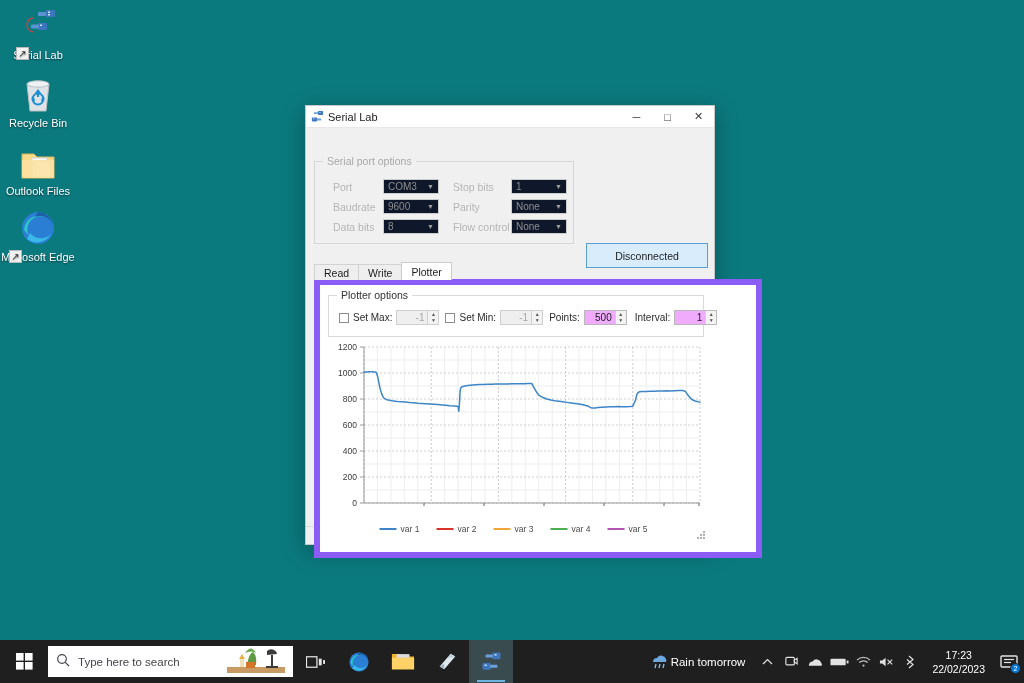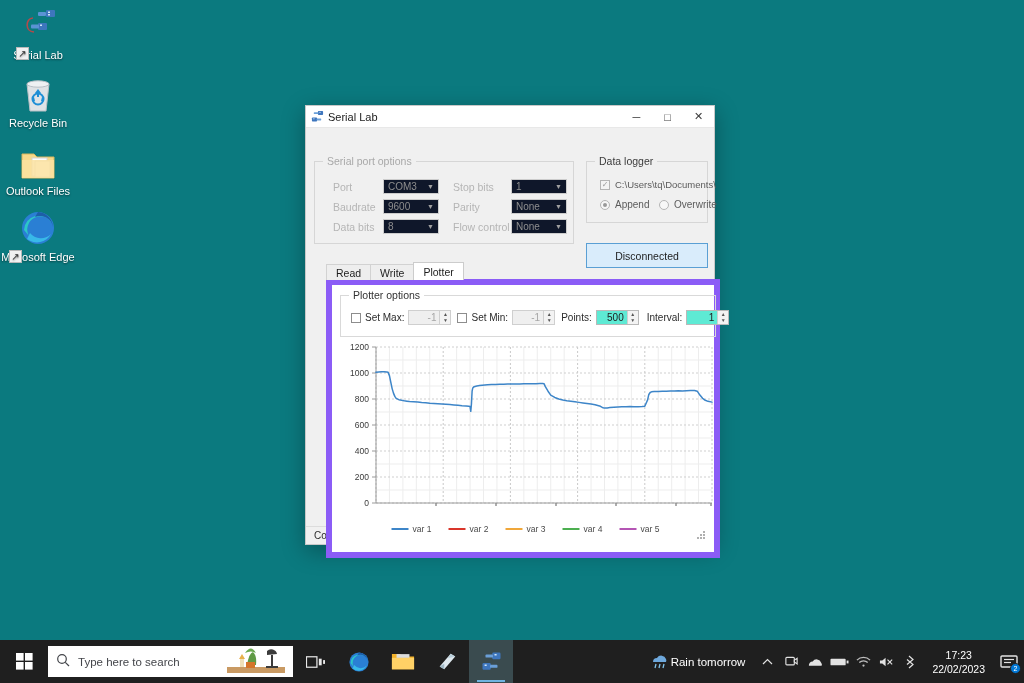--- a/index.html
+++ b/index.html
@@ -80,21 +80,21 @@
   .rbtn .dot { width: 4px; height: 4px; border-radius: 50%; background: #9a9a9a; }
 
   #btn-connect {
     position: absolute; left: 280px; top: 100px; width: 122px; height: 25px;
     background: #d9ecfb; border: 1px solid #5a9fd4;
     font-size: 10.5px; color: #1d1d1d;
     display: flex; align-items: center; justify-content: center; margin-top: 15px;
   }
 
   
-  #tabstrip { position: absolute; left: 20px; top: 134px; width: 394px; }
+  #tabstrip { position: absolute; left: 8px; top: 134px; width: 448px; }
   .tabrow { display: flex; align-items: flex-end; height: 18px; position: relative; z-index: 2; }
   .tab {
     height: 16px; padding: 0 9px; font-size: 10.5px; color: #1c1c1c;
     background: #eeeeee; border: 1px solid #d2d2d2; border-bottom: none;
     display: flex; align-items: center; margin-right: -1px;
   }
   .tab.active { height: 18px; background: #ffffff; border-color: #cccccc; position: relative; z-index: 3; }
   #tabpanel {
     border: 6px solid #8b5cf6; background: #ffffff; height: 279px;
     margin-top: -1px; position: relative; padding: 8px;
@@ -106,21 +106,21 @@
     border: 1px solid #d9d9d9;
   }
   #grp-plotter > .gtitle { background: #ffffff; color: #333; }
   #popt-row {
     position: absolute; left: 10px; top: 14px; right: 6px;
     display: flex; align-items: center; gap: 0;
   }
   .opt { display: flex; align-items: center; gap: 4px; }
   .opt-lbl { font-size: 10px; color: #2b2b2b; white-space: nowrap; }
   .spin {
-    display: flex; align-items: stretch; height: 15px; border: 1px solid #b9b9b9; background: #5eead4;
+    display: flex; align-items: stretch; height: 15px; border: 1px solid #b9b9b9; background: #f0abfc;
   }
   .spin.disabled { background: #efefef; border-color: #cfcfcf; }
   .spin .val {
     width: 30px; text-align: right; padding-right: 3px; font-size: 10px;
     color: #202020; display: flex; align-items: center; justify-content: flex-end;
   }
   .spin.disabled .val { color: #a6a6a6; }
   .spin .btns {
     width: 11px; border-left: 1px solid #cfcfcf; background: #f3f3f3;
     display: flex; flex-direction: column;
@@ -298,39 +298,20 @@
       </div>
       <div class="fld-row" style="left:138px; top:57px;">
         <span class="fld-lbl" style="width:58px;">Flow control</span>
         <span class="combo">
           <span>None</span>
           <span class="arw">▼</span>
         </span>
       </div>
     </div>
 
-    <div class="gbox enabled" id="grp-logger">
-      <span class="gtitle">Data logger</span>
-
-      <div class="chk-line" style="left:13px; top:17px;">
-        <span class="cbox">✓</span>
-        <span style="font-size:9.5px;">C:\Users\tq\Documents\</span>
-      </div>
-
-      <div class="chk-line" style="left:13px; top:37px;">
-        <span class="rbtn">
-            <span class="dot"></span>
-          </span>
-        <span>Append</span>
-      </div>
-      <div class="chk-line" style="left:72px; top:37px;">
-        <span class="rbtn"></span>
-        <span>Overwrite</span>
-      </div>
-    </div>
 
     <div id="btn-connect">Disconnected</div>
 
     <div id="tabstrip">
       <div class="tabrow">
         <div class="tab">Read</div>
         <div class="tab">Write</div>
         <div class="tab active">Plotter</div>
       </div>
 

